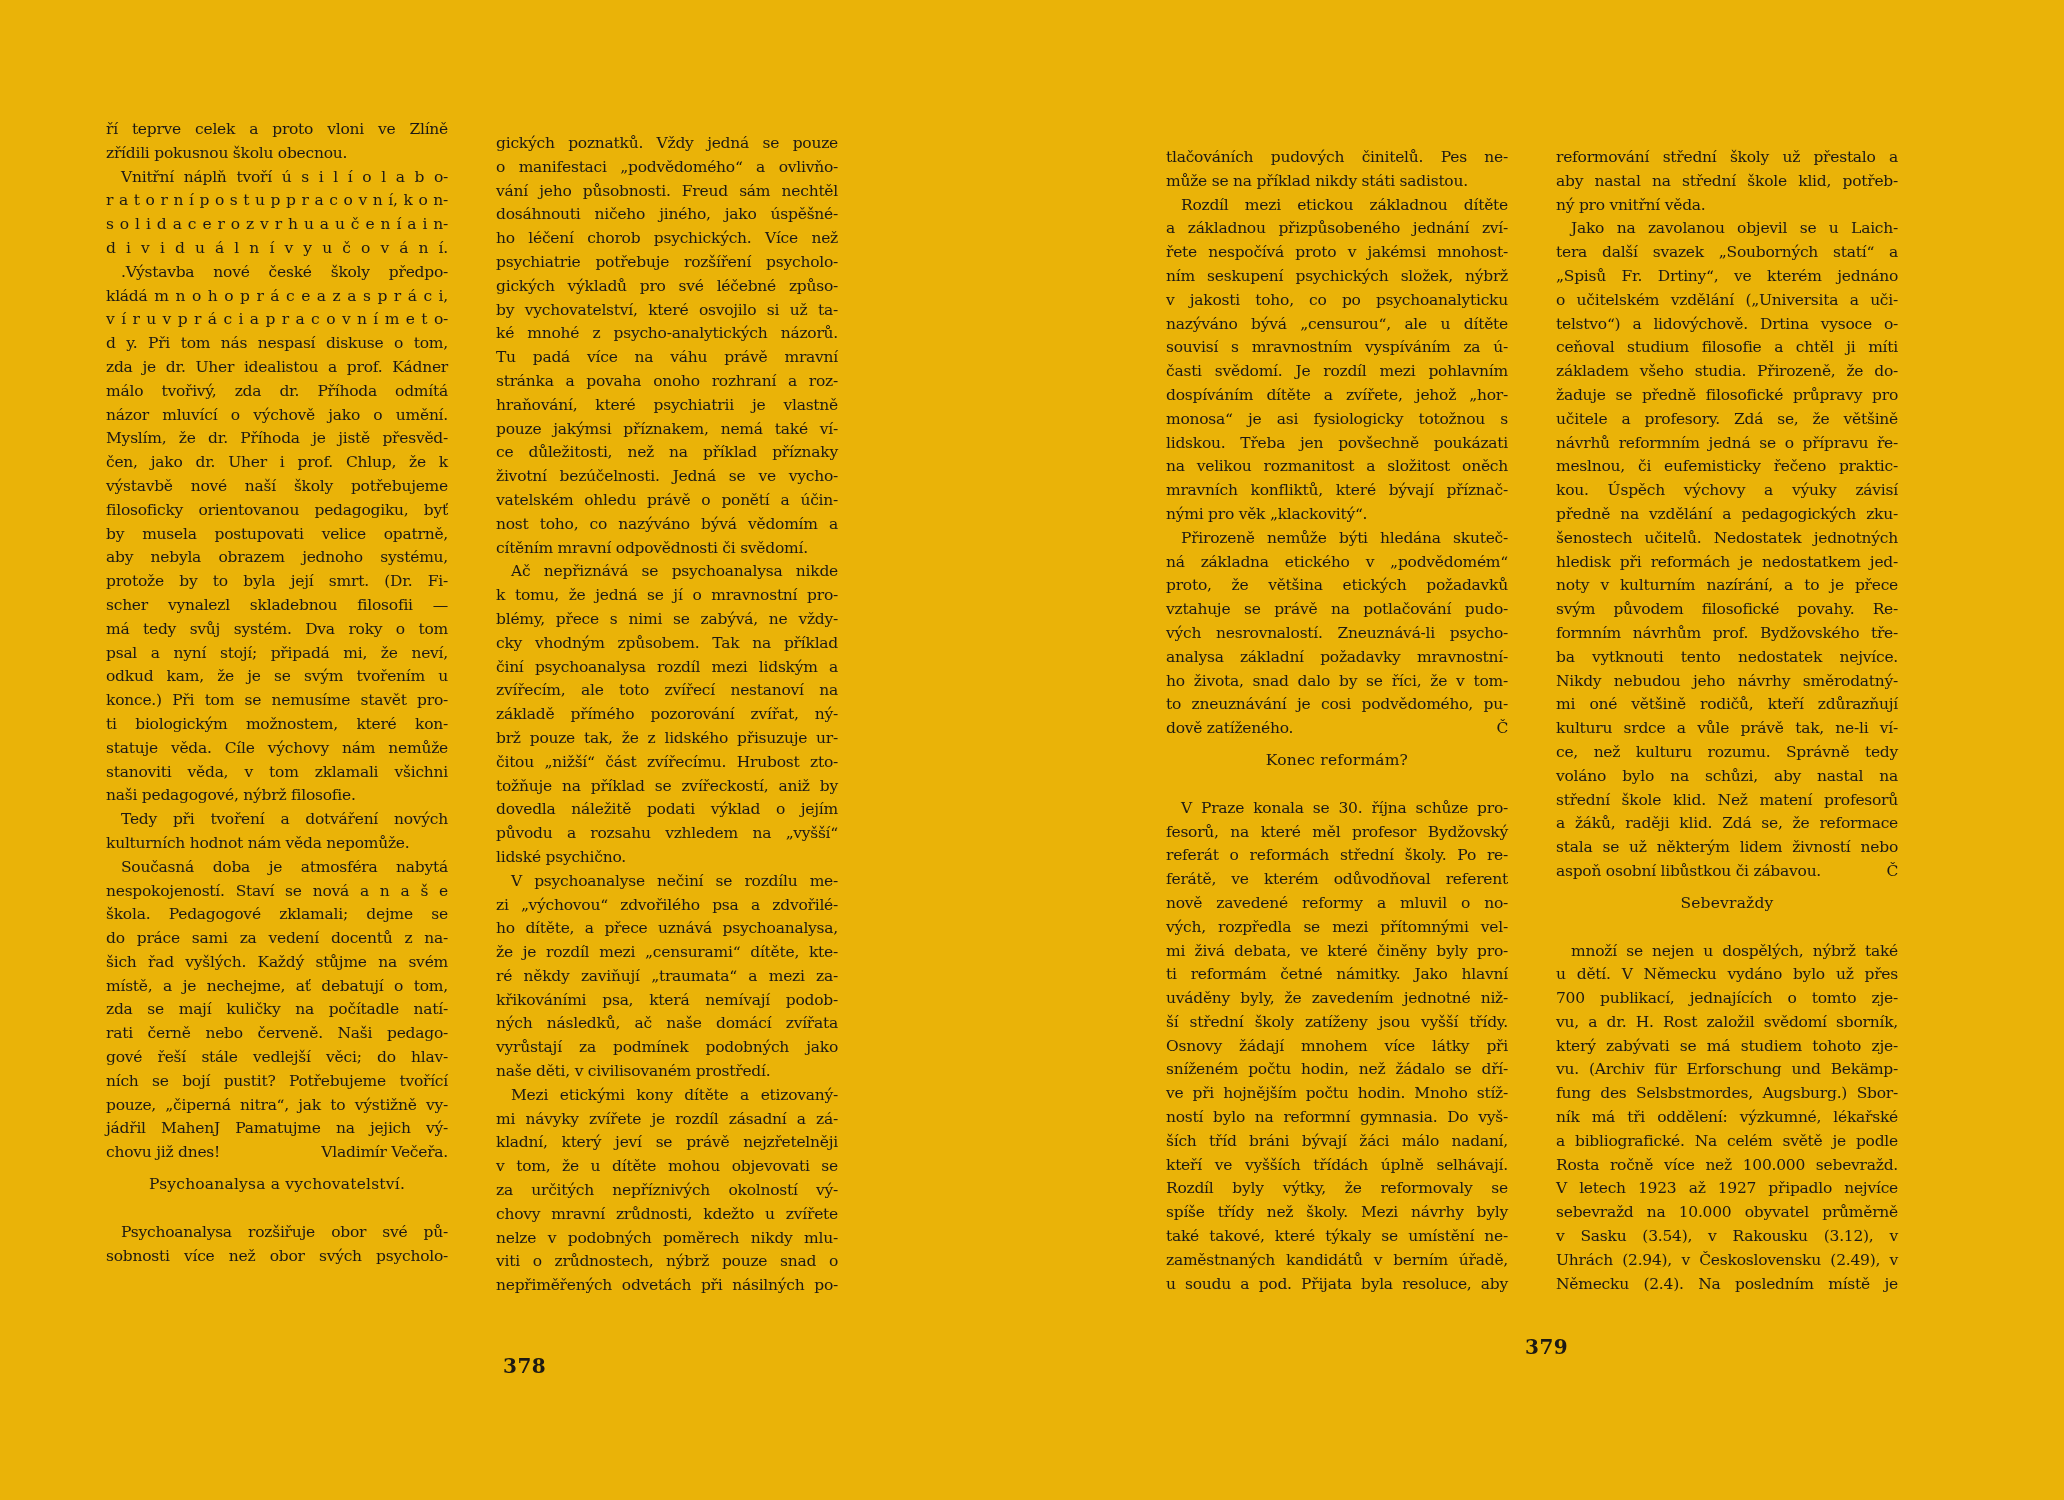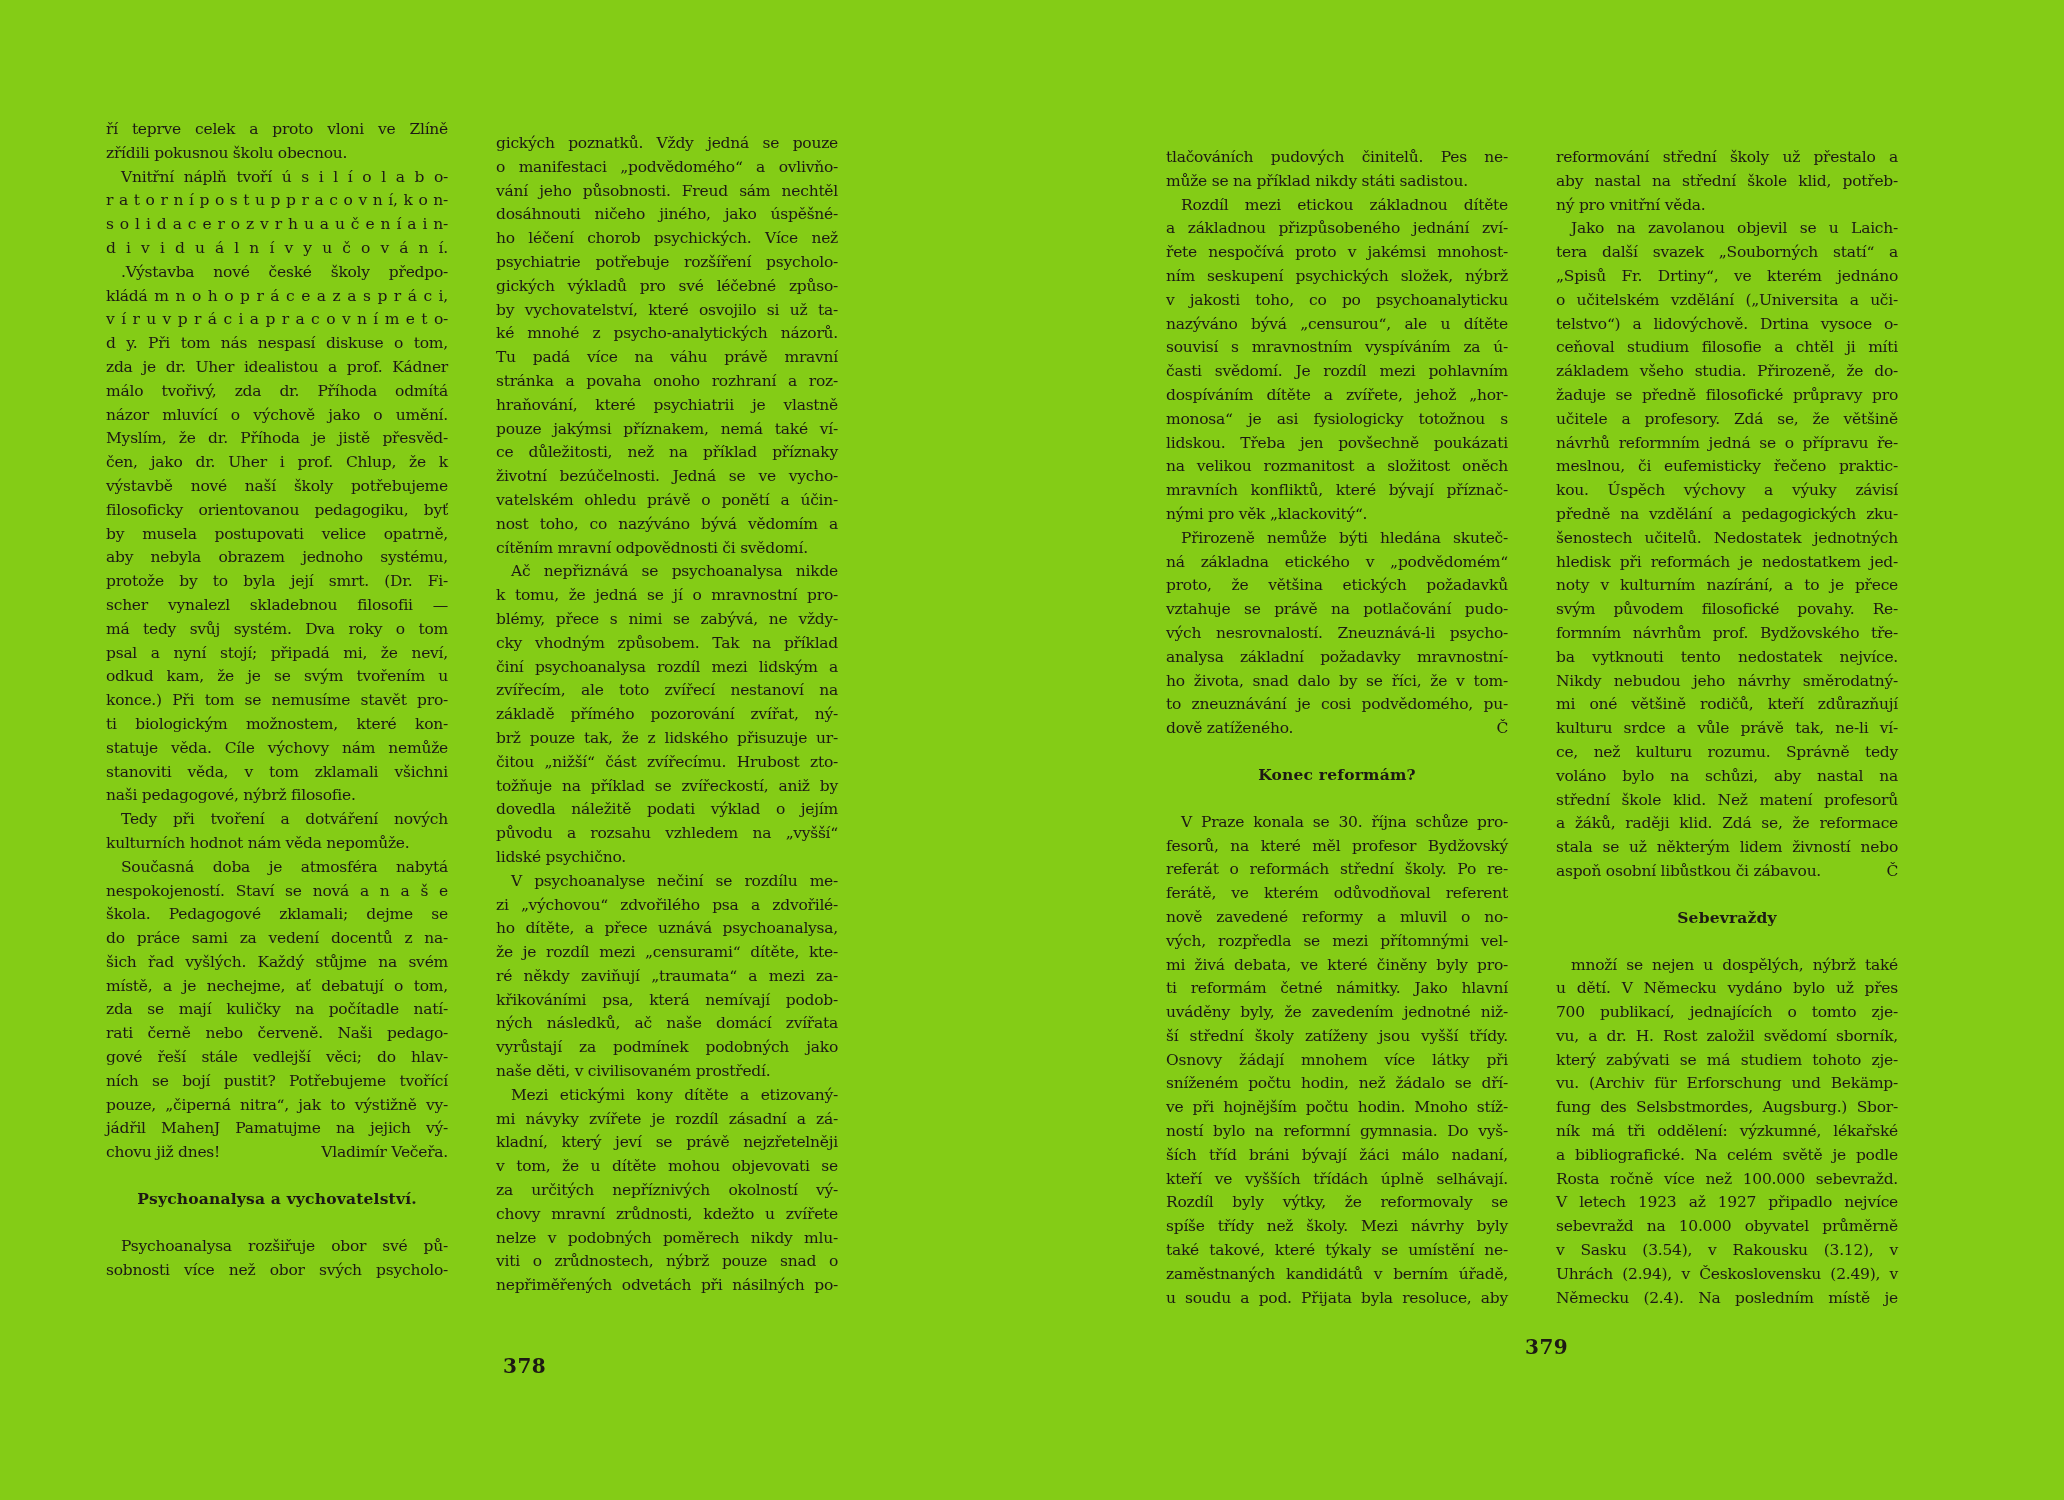--- a/index.html
+++ b/index.html
@@ -1,41 +1,41 @@
 <!DOCTYPE html>
 <html lang="cs"><head>
 <meta charset="utf-8">
 <style>
   html, body { margin: 0; padding: 0; background: #e8e5df; }
   .spread {
     position: relative;
     width: 2064px;
     height: 1500px;
-    background: #84cc16;
+    background: #eab308;
     color: #1d1914;
     font-family: "DejaVu Serif", "Liberation Serif", serif;
     font-size: 15.5px;
     line-height: 23.8px;
     letter-spacing: -0.25px;
     overflow: hidden;
   }
   .col { position: absolute; width: 342px; }
   .col-1 { left: 106px;  top: 118px; }
   .col-2 { left: 496px;  top: 132px; }
   .col-3 { left: 1166px; top: 146px; }
   .col-4 { left: 1556px; top: 146px; }
   .line { text-align: justify; text-align-last: justify; min-height: 23.8px; }
   .line.end { text-align: left; text-align-last: left; }
   .line.indent { text-indent: 15px; }
   .line.split { display: flex; justify-content: space-between; text-align: left; text-align-last: left; }
   .heading {
-    font-weight: bold;
+    font-weight: normal;
     text-align: right;
     text-align-last: center;
-    margin: 22px 0 24px 0;
+    margin: 8px 0 24px 0;
     letter-spacing: 0.2px;
   }
   .pagenum {
     position: absolute;
     font-weight: bold;
     font-size: 20px;
     letter-spacing: 0.5px;
   }
   .pagenum-left  { left: 503px;  top: 1355px; }
   .pagenum-right { left: 1525px; top: 1336px; }

